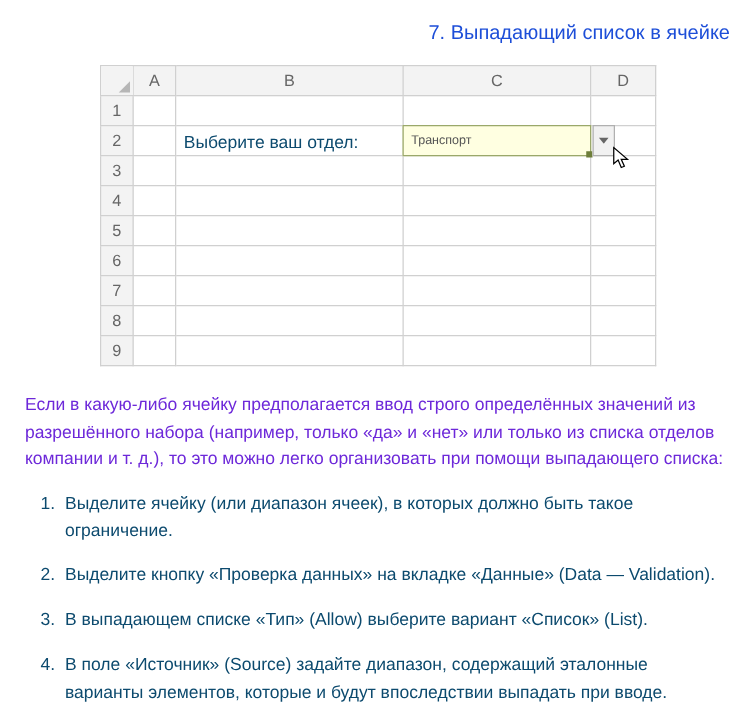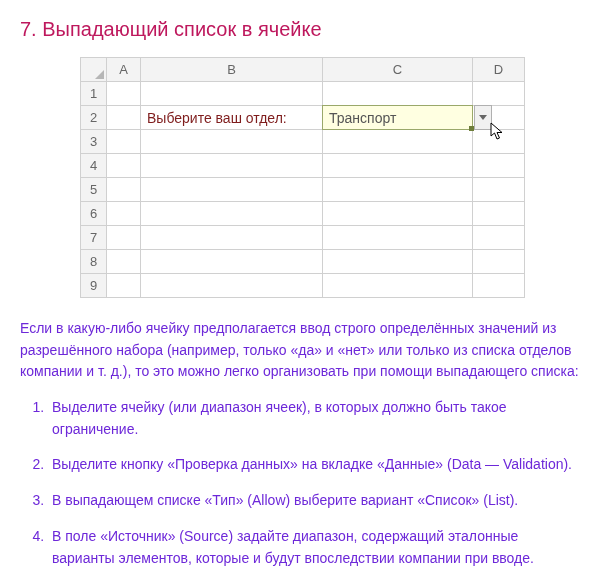--- a/index.html
+++ b/index.html
@@ -6,24 +6,25 @@
     body {
       margin: 0;
       padding: 18px 20px;
       font-family: Arial, Helvetica, sans-serif;
       font-size: 14px;
       color: #333;
       background: #fff;
       width: 604px;
     }
     h2 {
-      font-size: 20px;
+      font-size: 16px;
       font-weight: normal;
       margin: 0 0 16px 0;
-      color: #be185d;
+      color: #1d4ed8;
+      text-align: right;
     }
     .sheet-wrap {
       margin: 0 0 0 60px;
       display: flex;
       justify-content: flex-start;
       position: relative;
       margin-bottom: 20px;
     }
     table.sheet {
       border-collapse: collapse;
@@ -61,21 +62,21 @@
       text-align: center;
       width: 26px;
     }
     .col-A { width: 34px; }
     .col-B { width: 182px; }
     .col-C { width: 150px; }
     .col-D { width: 52px; }
     .cell-content {
       padding: 0 6px;
       text-align: left;
-      color: #7f1d1d;
+      color: #0c4a6e;
       font-size: 14px;
       white-space: nowrap;
       height:100%;
       display:flex;
       align-items:center;
     }
     .dv-cell {
       position: relative;
       padding:0;
     }
@@ -92,21 +93,21 @@
       right:-2px; bottom:-2px;
       width:5px; height:5px;
       background:#6e7e3a;
     }
     .dv-text{
       position:relative;
       z-index:1;
       padding:0 6px;
       text-align:left;
       color:#555;
-      font-size:14px;
+      font-size:10px;
       height:100%;
       display:flex;
       align-items:center;
     }
     .dv-arrow {
       position:absolute;
       right:-20px; top:-1px;
       width:18px; height:25px;
       background:#f1f1f1;
       border:1px solid #b0b0b0;
@@ -127,21 +128,21 @@
       margin: 0 0 14px 0;
       color:#6d28d9;
     }
     ol.steps {
       padding-left: 28px;
       margin:0;
     }
     ol.steps li {
       margin-bottom: 14px;
       line-height: 1.55;
-      color:#6d28d9;
+      color:#0c4a6e;
       padding-left:4px;
     }
   </style>
 </head>
 <body>
 
 <h2>7. Выпадающий список в ячейке</h2>
 
 <div class="sheet-wrap">
   <table class="sheet">
@@ -232,14 +233,14 @@
   </tbody>
     </table>
 </div>
 
 <p class="para">Если в какую-либо ячейку предполагается ввод строго определённых значений из разрешённого набора (например, только «да» и «нет» или только из списка отделов компании и т. д.), то это можно легко организовать при помощи выпадающего списка:</p>
 
 <ol class="steps">
   <li>Выделите ячейку (или диапазон ячеек), в которых должно быть такое ограничение.</li>
   <li>Выделите кнопку «Проверка данных» на вкладке «Данные» (Data — Validation).</li>
   <li>В выпадающем списке «Тип» (Allow) выберите вариант «Список» (List).</li>
-  <li>В поле «Источник» (Source) задайте диапазон, содержащий эталонные варианты элементов, которые и будут впоследствии компании при вводе.</li>
+  <li>В поле «Источник» (Source) задайте диапазон, содержащий эталонные варианты элементов, которые и будут впоследствии выпадать при вводе.</li>
 </ol>
 
 </body></html>

